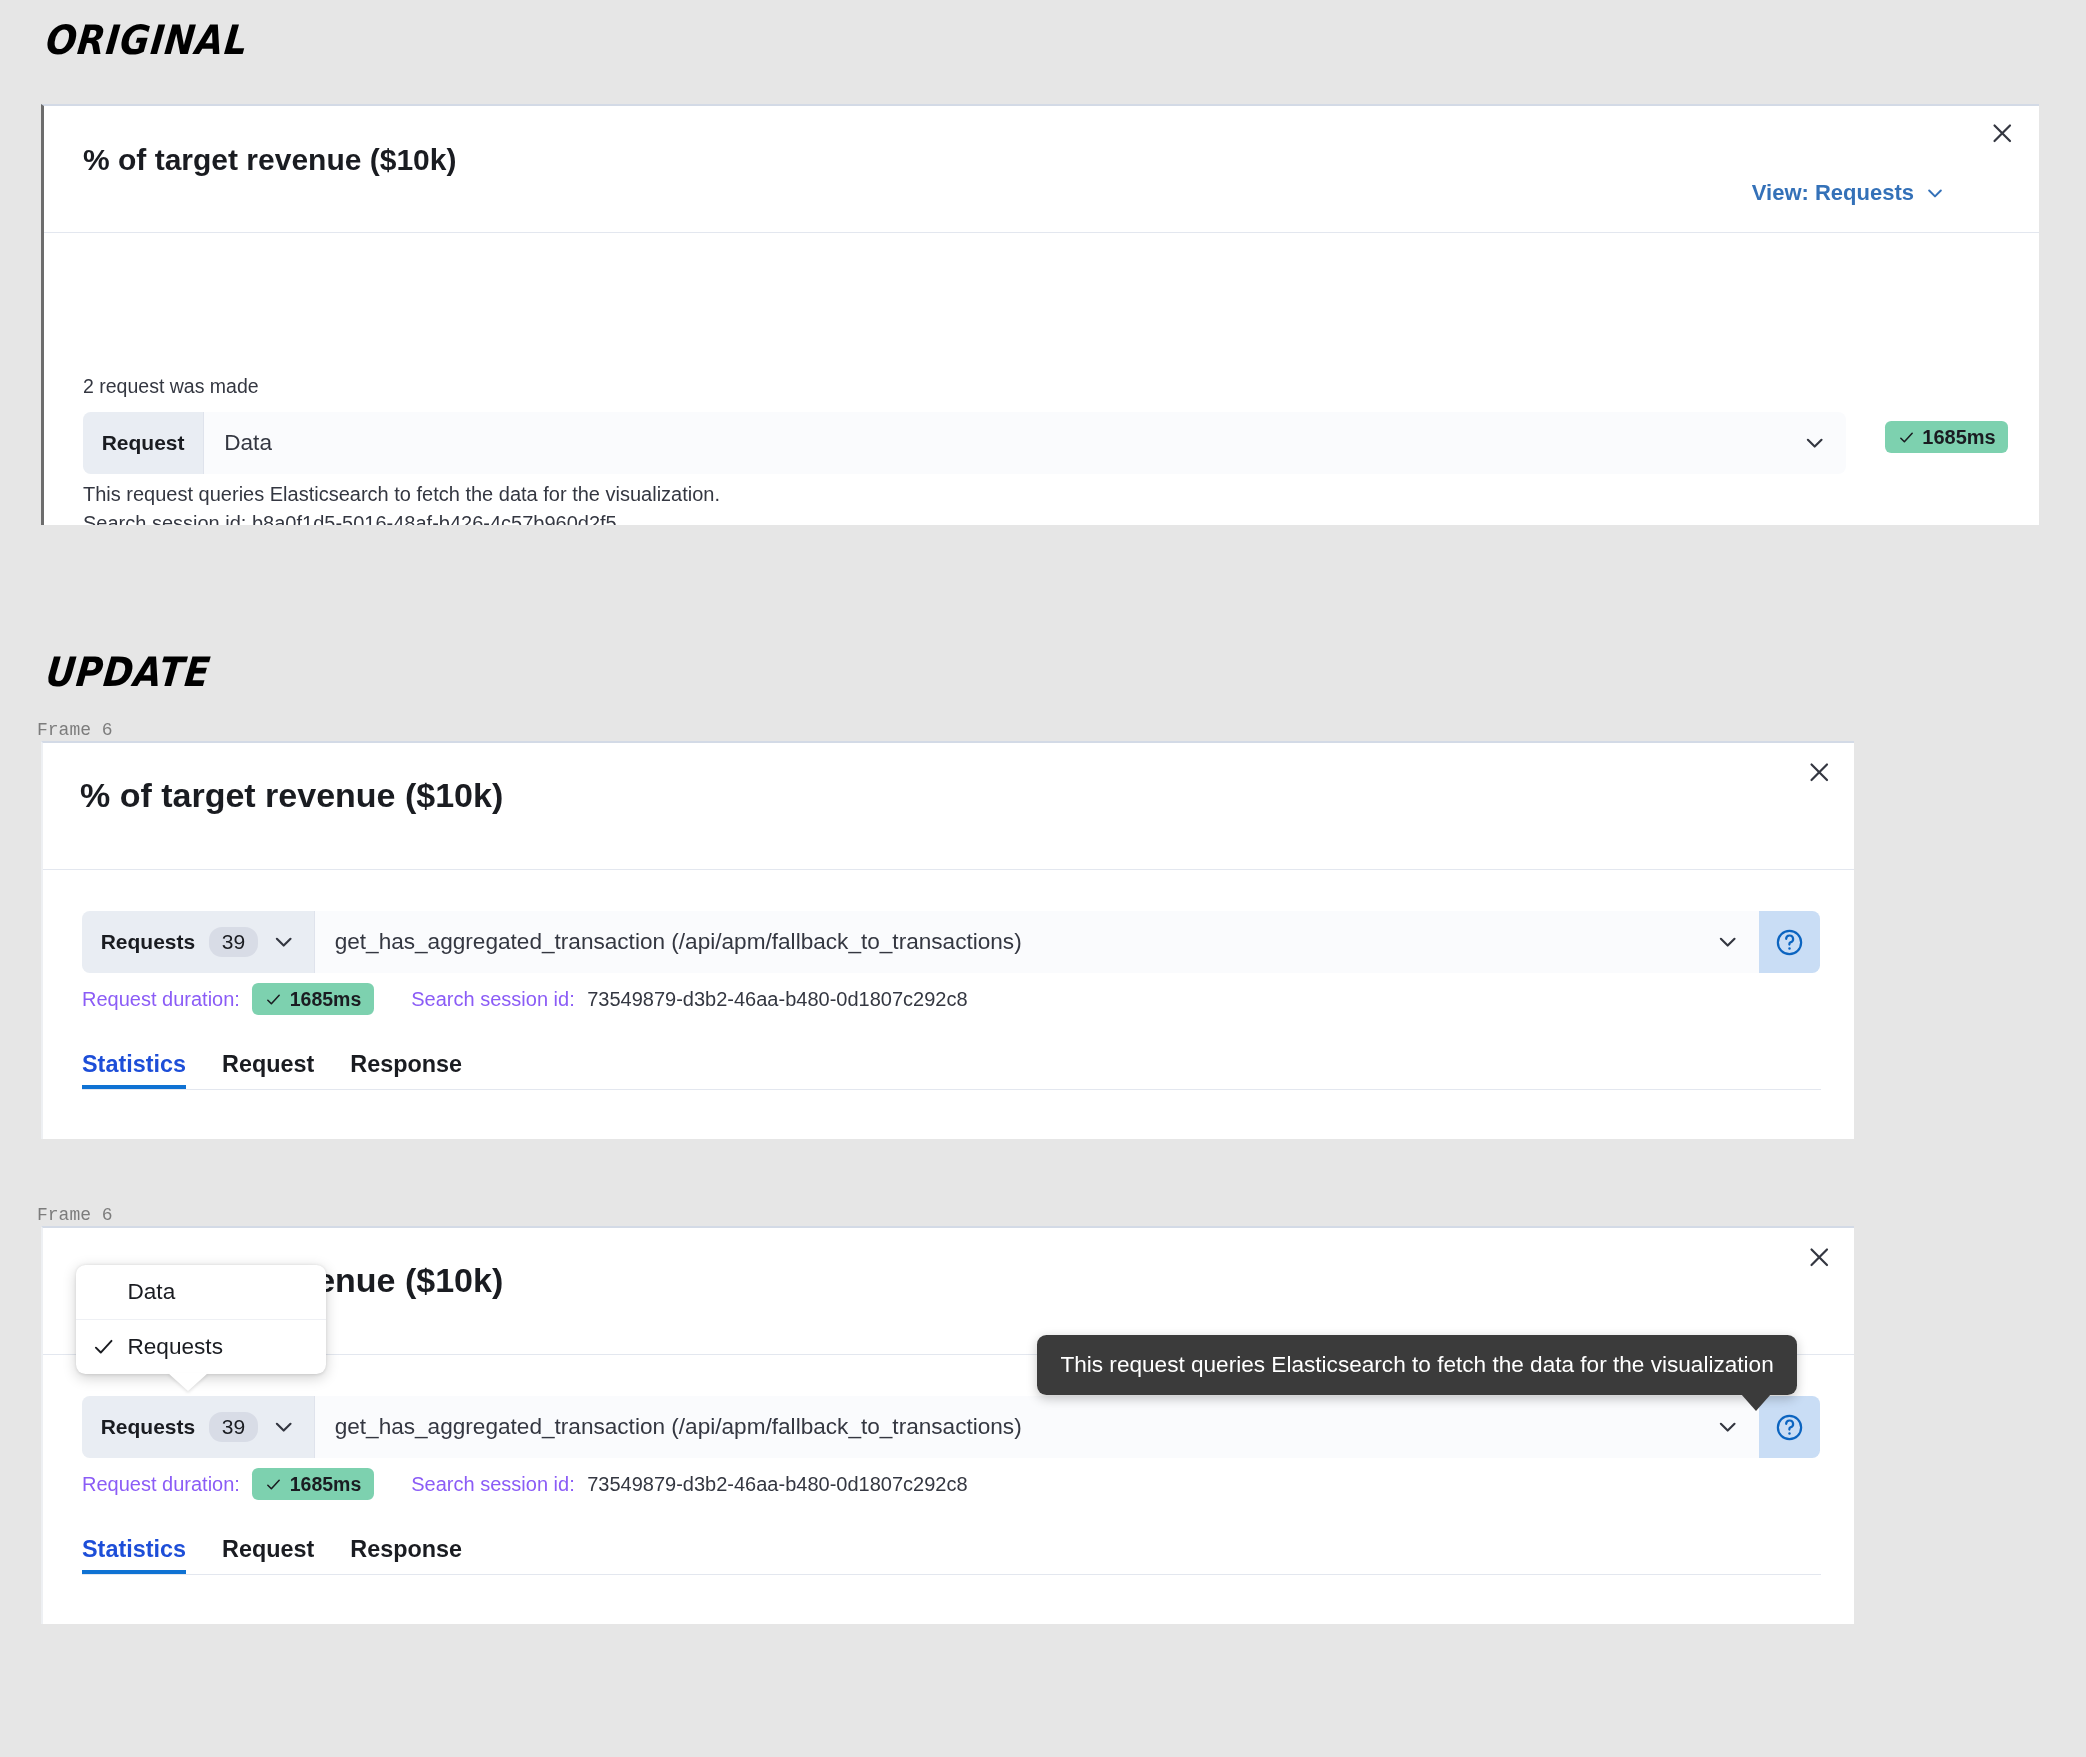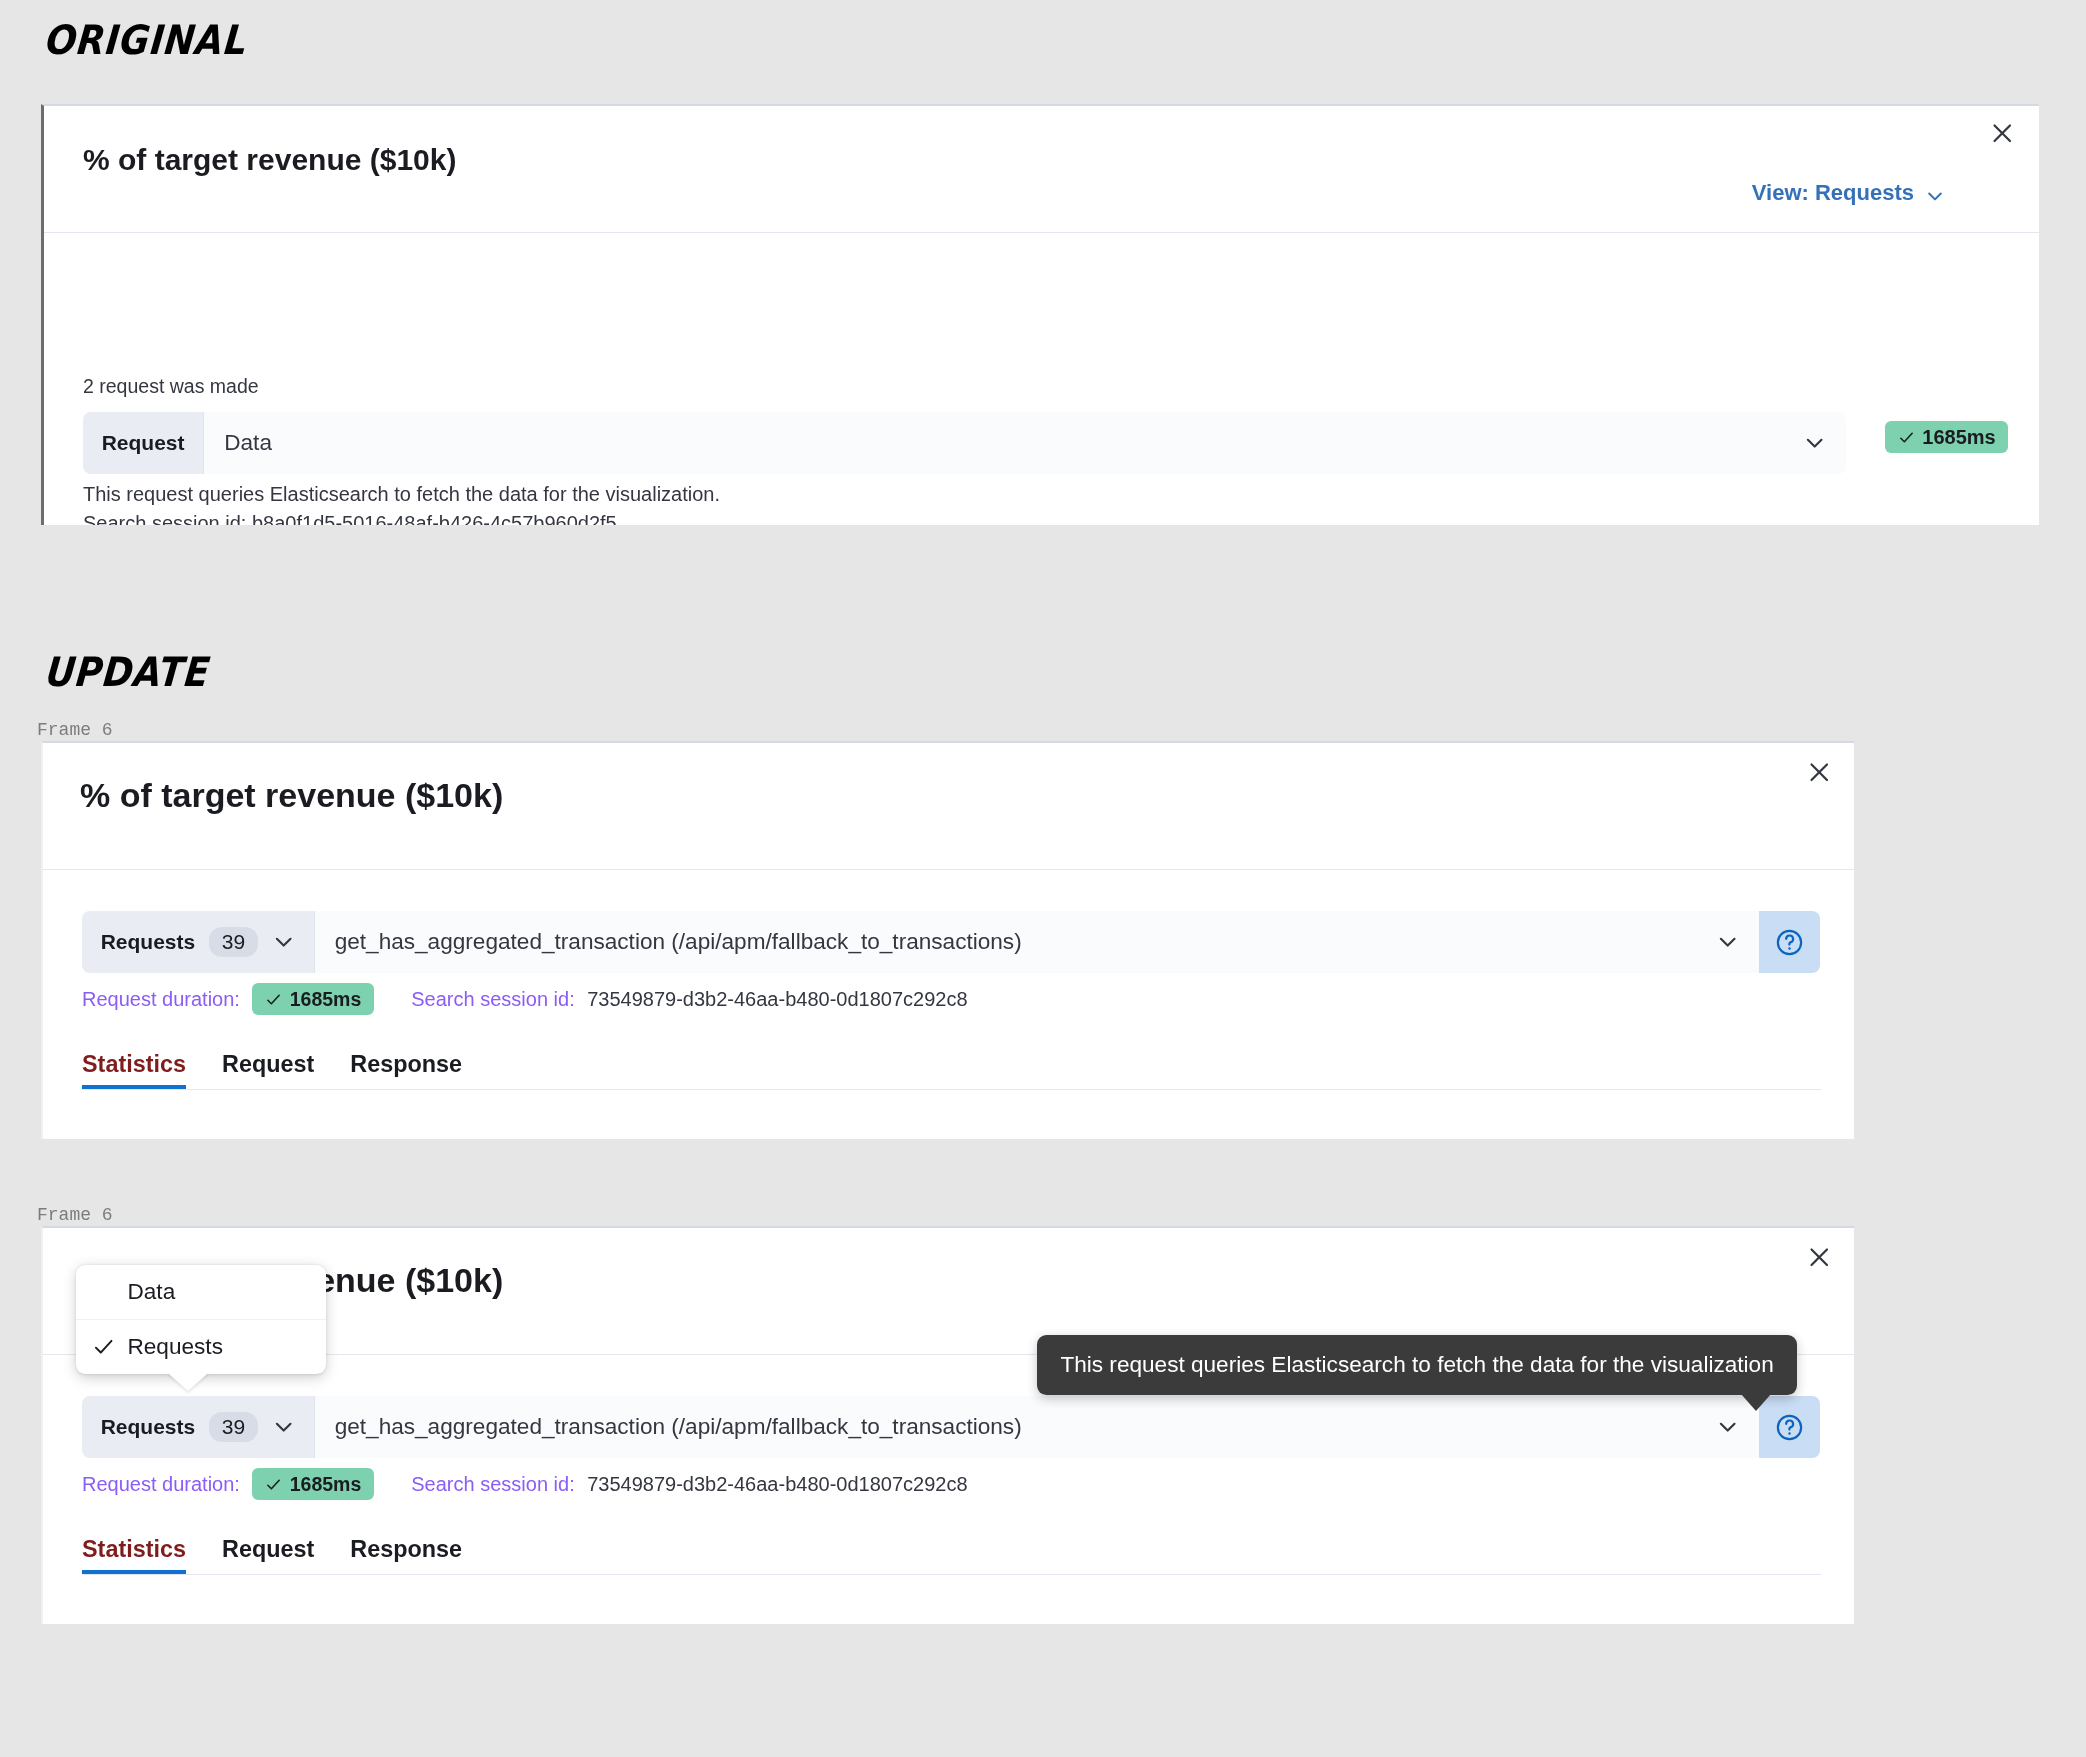--- a/index.html
+++ b/index.html
@@ -174,21 +174,21 @@
     box-sizing: border-box;
   }
   .tab {
     font-weight: 700;
     color: #1a1c21;
     padding-bottom: 11px;
     cursor: pointer;
     white-space: nowrap;
   }
   .tab.active {
-    color: #7f1d1d;
+    color: #1d4ed8;
     box-shadow: inset 0 -3.9px 0 0 #0f72d3;
   }
 
   
   .popover {
     position: absolute;
     background: #fff;
     border-radius: 9.4px;
     box-shadow: 0 3.1px 14px rgba(0,0,0,.18), 0 0.8px 3.1px rgba(0,0,0,.10);
     z-index: 40;
@@ -248,21 +248,21 @@
   <div class="card-header" style="position:absolute; left:0; top:0; width:100%; height:127px;">
     <div class="card-title" style="left:39px; top:37px; font-size:30px;">% of target revenue ($10k)</div>
 
     <div class="close-icon" style="right:23.4px; top:14px;">
       <svg viewBox="0 0 24 24" fill="none" stroke="#343741" stroke-width="2" stroke-linecap="round">
         <line x1="5" y1="5" x2="19" y2="19"></line>
           <line x1="19" y1="5" x2="5" y2="19"></line>
       </svg>
     </div>
 
-    <div class="view-select" style="right:94px; top:74px;align-items:flex-end;">
+    <div class="view-select" style="right:94px; top:74px;">
       <span>View: Requests</span>
       <svg class="chev" viewBox="0 0 24 24" fill="none" stroke="#3471b8" stroke-width="2.4" stroke-linecap="round" stroke-linejoin="round">
         <polyline points="5,9 12,16 19,9"></polyline>
       </svg>
     </div>
   </div>
 
   <div class="body-text" style="left:39px; top:269px; font-size:19.5px;">2 request was made</div>
 
   <div class="req-bar" style="left:39px; top:306px; width:1763px; height:62px;">

